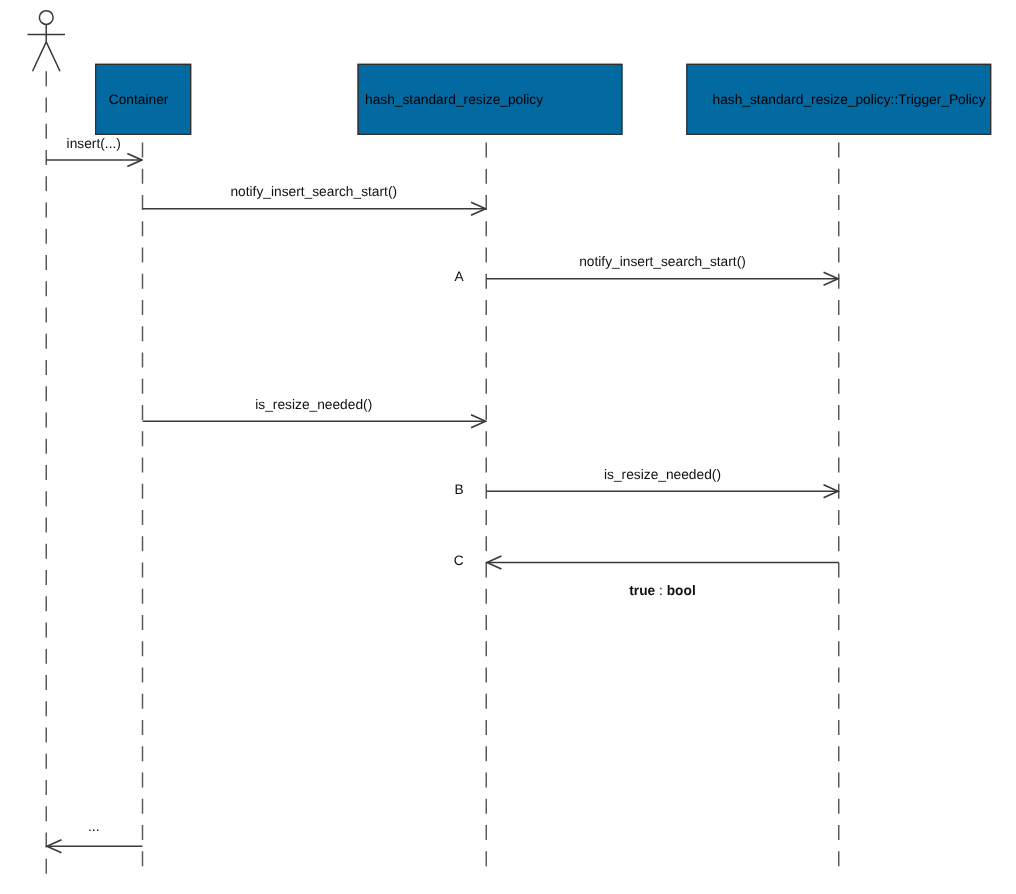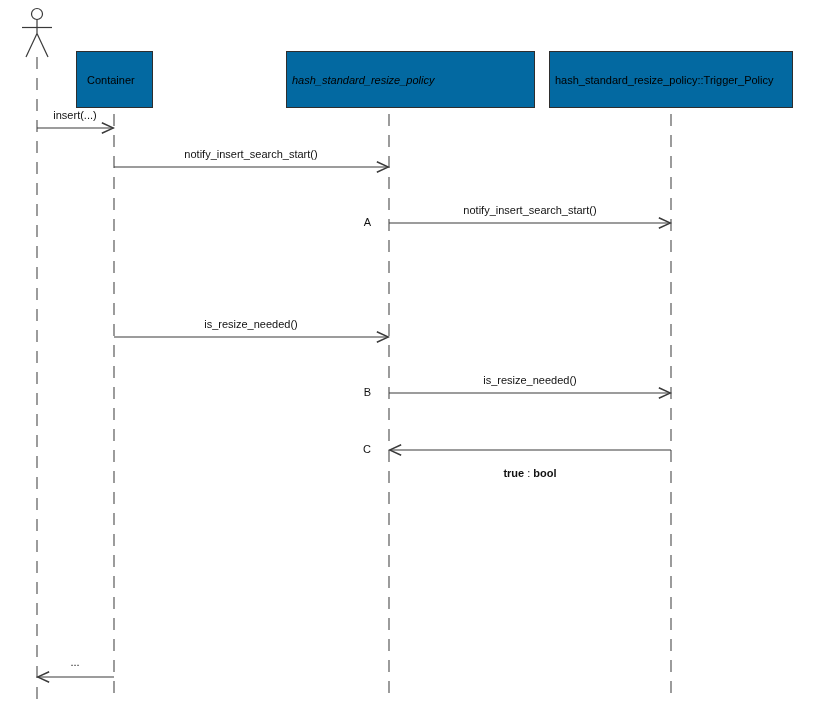--- a/index.html
+++ b/index.html
@@ -79,24 +79,24 @@
       <line x1="114" y1="337" x2="388.5" y2="337" marker-end="url(#arrowhead)"></line>
       <line x1="389" y1="393" x2="670.5" y2="393" marker-end="url(#arrowhead)"></line>
       <line x1="671" y1="450" x2="389.5" y2="450" marker-end="url(#arrowhead)"></line>
       <line x1="114" y1="677" x2="37.5" y2="677" marker-end="url(#arrowhead)"></line>
     </g>
   </svg>
 
   <div class="participant" style="left:76px; width:77px; padding-left:10px;">
     <span>Container</span>
   </div>
-  <div class="participant" style="left:286px; width:249px; padding-left:5px;font-style:italic;">
+  <div class="participant" style="left:286px; width:212px; padding-left:5px;">
     <span>hash_standard_resize_policy</span>
   </div>
-  <div class="participant" style="left:549px; width:244px; padding-left:5px;">
+  <div class="participant" style="left:549px; width:244px; padding-left:20px;">
     <span>hash_standard_resize_policy::Trigger_Policy</span>
   </div>
 
   <div class="msg-label" style="left:75px;  top:108px;">insert(...)</div>
   <div class="msg-label" style="left:251px; top:147px;">notify_insert_search_start()</div>
   <div class="msg-label" style="left:530px; top:203px;">notify_insert_search_start()</div>
   <div class="msg-label" style="left:251px; top:317px;">is_resize_needed()</div>
   <div class="msg-label" style="left:530px; top:373px;">is_resize_needed()</div>
   <div class="msg-label" style="left:530px; top:430px;margin-top:36px;">
     <span class="bold">true</span><span> : </span><span class="bold">bool</span>

